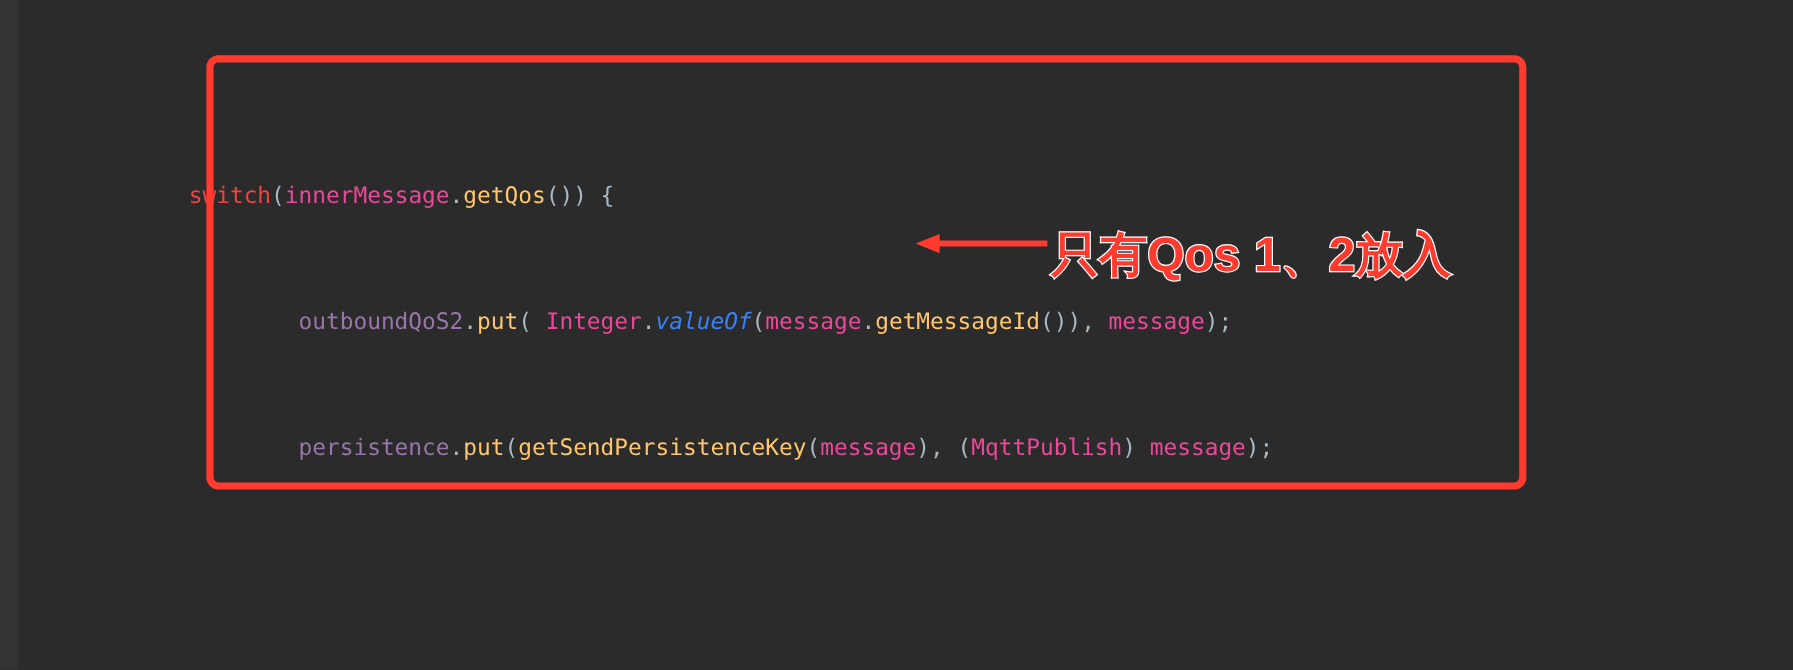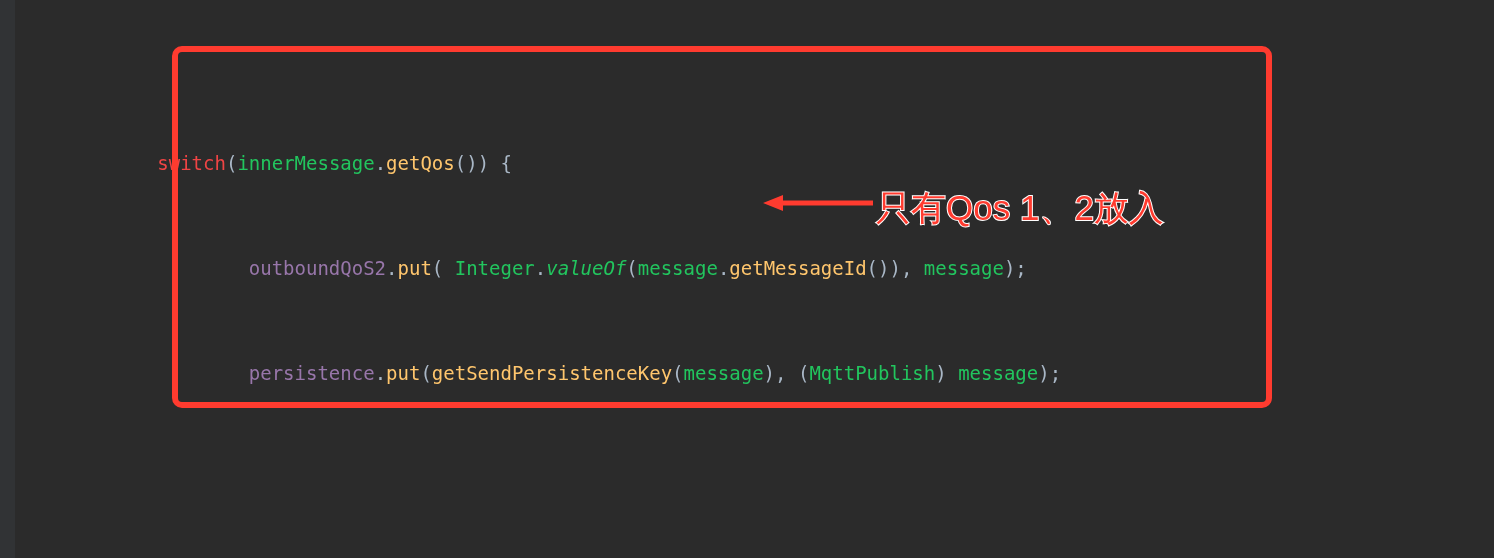--- a/index.html
+++ b/index.html
@@ -26,42 +26,42 @@
     left: 0;
     top: 0;
     bottom: 0;
     width: 15px;
     background: #313335;
   }
   .kw    { color: #ef4444; }     
   .num   { color: #6897bb; }     
   .field { color: #9876aa; }     
   .mth   { color: #ffc66d; margin-top: 16px; }     
-  .stat  { color: #22c55e; font-style: italic; } 
-  .par   { color: #22c55e; }     
+  .stat  { color: #3b82f6; font-style: italic; } 
+  .par   { color: #ec4899; }     
   .punc  { color: #a9b7c6; }
   .highlight-box {
     position: absolute;
     top: 46px;
     left: 172px;
     width: 1100px;
     height: 362px;
     border: 6px solid #ff3b2f;
     border-radius: 10px;
     box-sizing: border-box;
     pointer-events: none;
   }
   .annotation {
     position: absolute;
     top: 176px;
     left: 876px;
     color: #ff3b2f;
     font-family: "PingFang SC", "Hiragino Sans GB", "Microsoft YaHei", sans-serif;
-    font-size: 35px;
-    font-weight: 400;
+    font-size: 40px;
+    font-weight: 700;
     -webkit-text-stroke: 2px #ffffff;
     paint-order: stroke fill;
     pointer-events: none;
     white-space: nowrap;
   }
   .arrow {
     position: absolute;
     top: 194px;
     left: 763px;
     width: 110px;

